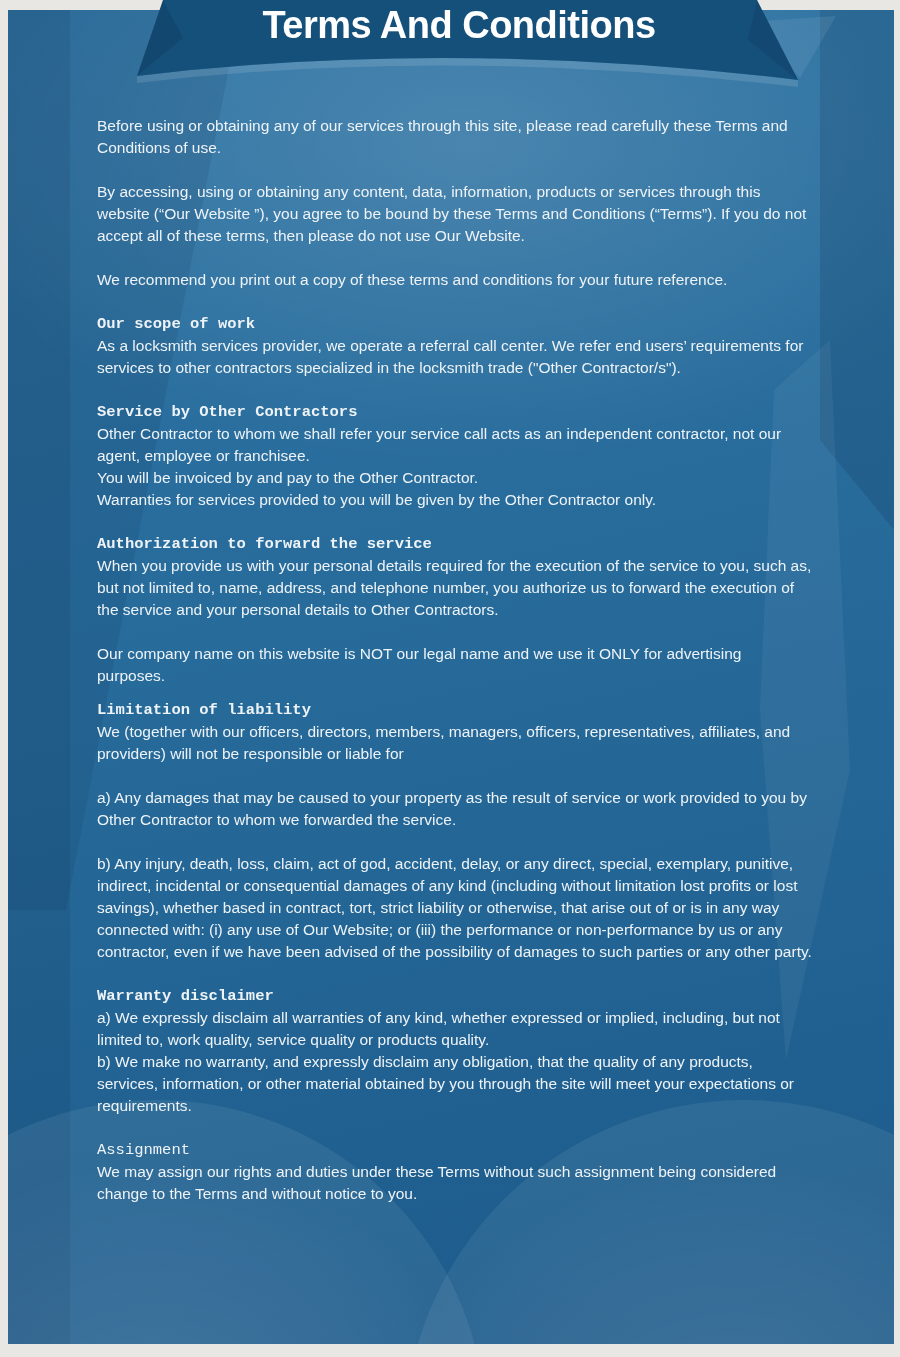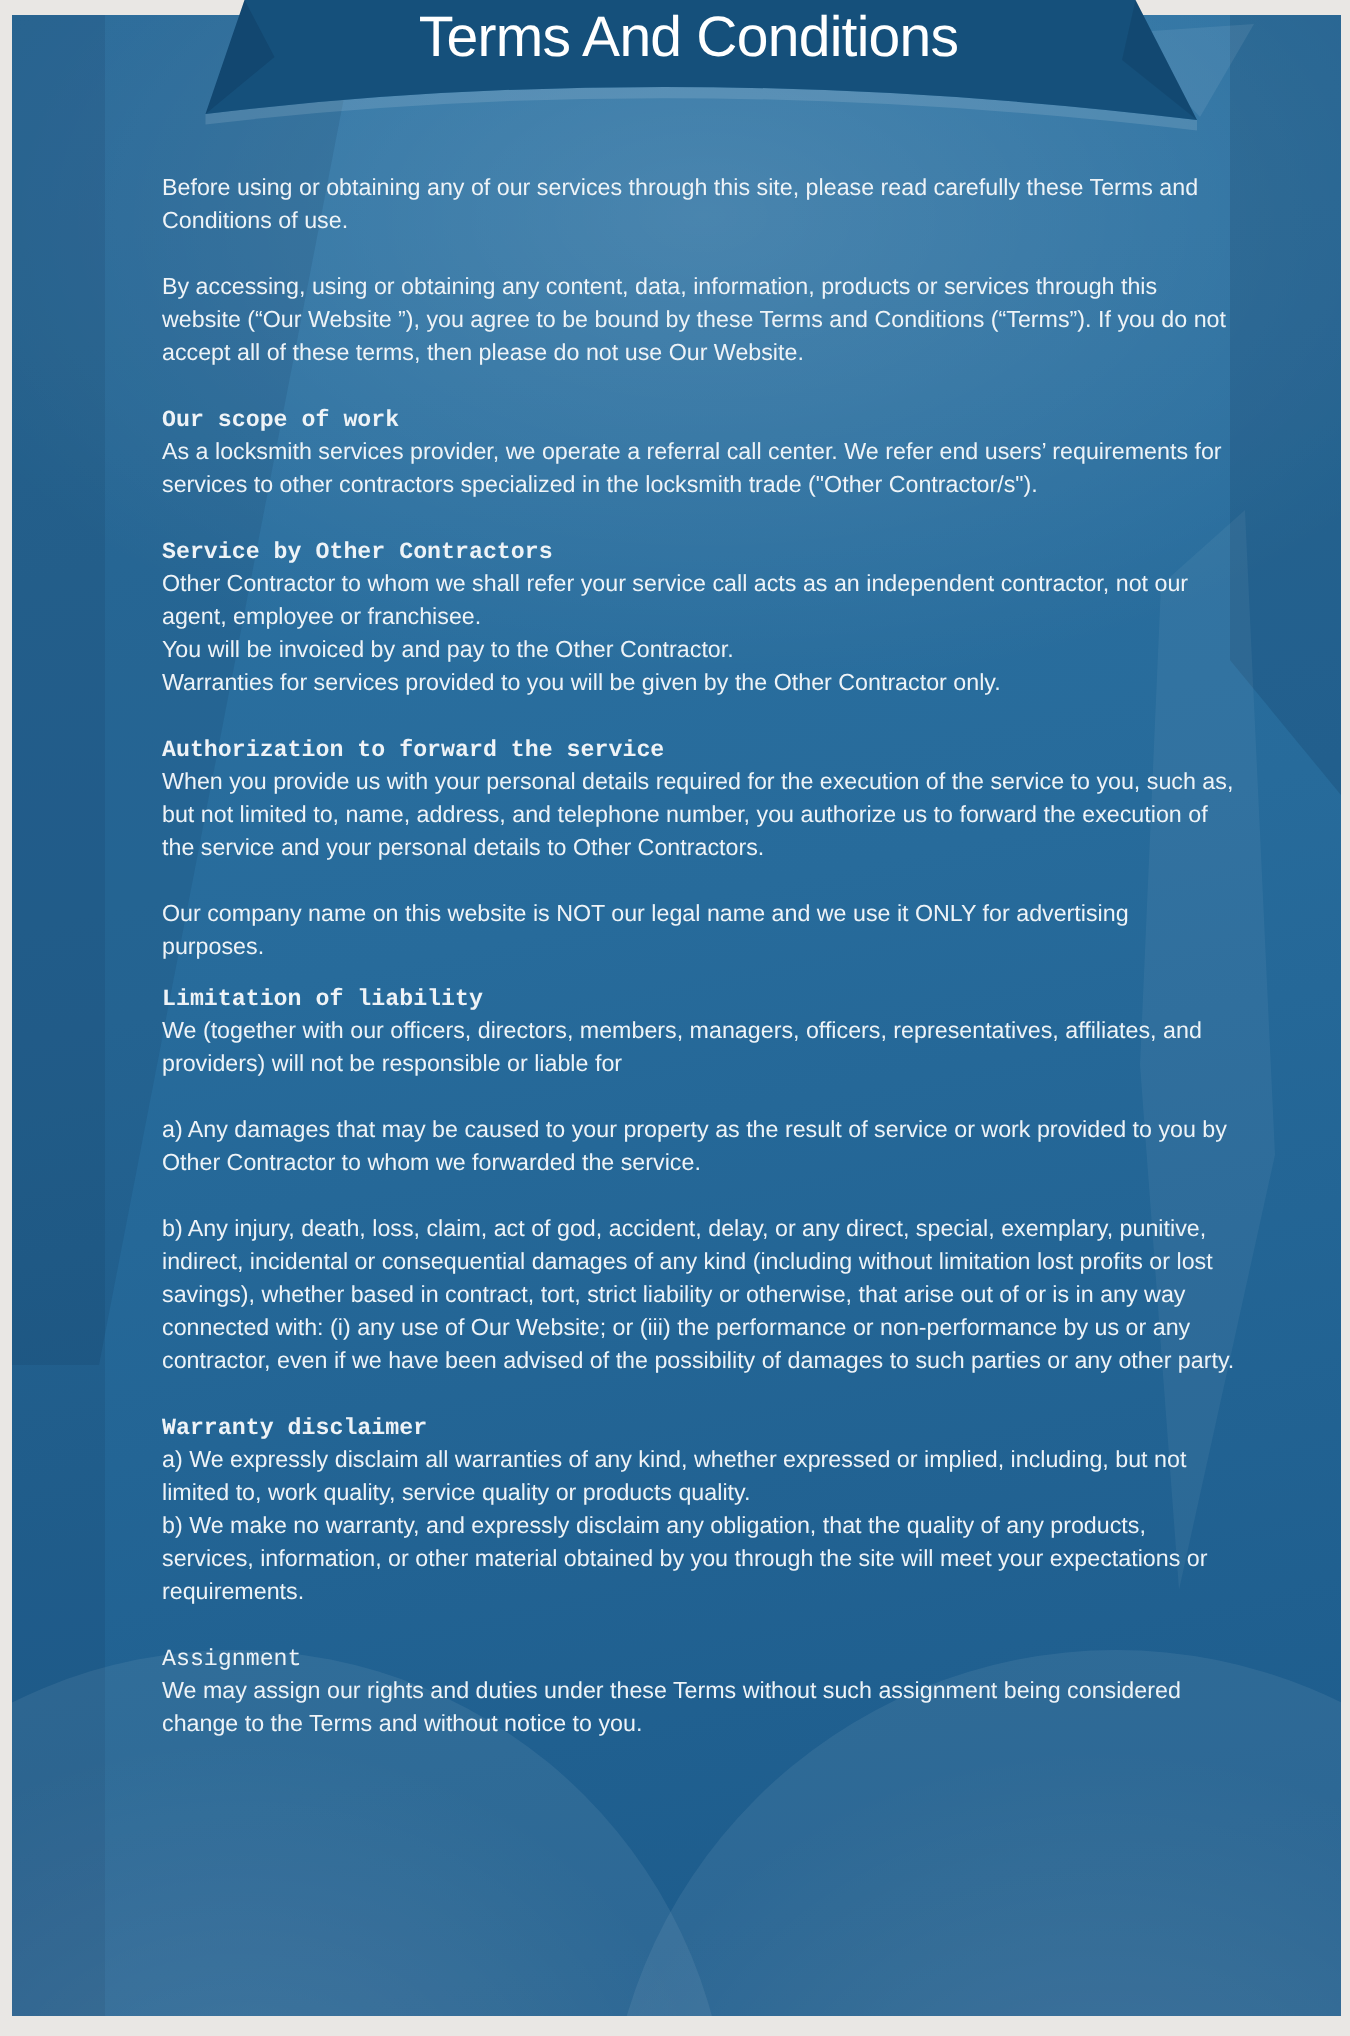--- a/index.html
+++ b/index.html
@@ -12,36 +12,36 @@
   .page{
     position:absolute;left:8px;top:10px;right:6px;bottom:13px;
     background:
       radial-gradient(900px 520px at 52% 10%, rgba(255,255,255,0.14), rgba(255,255,255,0) 62%),
       radial-gradient(460px 400px at 17% 107%, rgba(255,255,255,0.10), rgba(255,255,255,0) 70%),
       radial-gradient(500px 430px at 82% 109%, rgba(255,255,255,0.10), rgba(255,255,255,0) 70%),
       linear-gradient(168deg, var(--bg_main,#2e74a4) 0%, #276b9b 45%, var(--bg_deep,#1c5a8a) 100%);
   }
   .bg-overlay{position:absolute;left:0;top:0;width:100%;height:100%;pointer-events:none;}
   .content{
-    position:absolute;left:100px;top:105px;width:716px;
+    position:absolute;left:89px;top:105px;width:716px;
     color:var(--text,#eef3f7);
     font-size:15.5px;line-height:22px;
   }
   .block{margin:22px 0 0 0;}
   .block:first-child{margin-top:0;}
   .block.tight{margin-top:12px;}
   .heading{font-size:15.5px;line-height:22px;font-weight:bold;margin:0;color:var(--text,#eef3f7);font-family:Liberation Mono, monospace;}
   .heading.regular{font-weight:normal;}
   .para{margin:0;}
   .ribbon-svg{position:absolute;left:0;top:0;width:900px;height:92px;}
   .title{
     position:absolute;left:0;top:1px;width:900px;
     margin:0;padding-left:18px;box-sizing:border-box;
     text-align:center;
-    font-size:38px;line-height:48px;font-weight:normal;letter-spacing:-0.5px;
+    font-size:38px;line-height:48px;font-weight:bold;letter-spacing:-0.5px;
     color:var(--title,#ffffff);
   }
 </style>
 </head>
 <body style="background: rgb(233, 231, 228);">
 
 <div class="page">
   <svg class="bg-overlay" viewBox="0 0 886 1334" preserveAspectRatio="none">
     <path d="M0,0 L62,0 L62,1334 L0,1334 Z" fill="rgba(5,25,55,0.10)"></path>
     <path d="M0,0 L232,0 L58,900 L0,900 Z" fill="rgba(5,25,55,0.10)"></path>
@@ -50,20 +50,23 @@
     <path d="M766,380 L822,330 L842,760 L778,1050 L752,700 Z" fill="rgba(255,255,255,0.05)"></path>
     <circle cx="148" cy="1420" r="330" fill="rgba(255,255,255,0.07)"></circle>
     <circle cx="736" cy="1430" r="340" fill="rgba(255,255,255,0.07)"></circle>
   </svg>
   <div class="content">
       <section class="block">
         <p class="para">Before using or obtaining any of our services through this site, please read carefully these Terms and Conditions of use.</p>
       </section>
       <section class="block">
         <p class="para">By accessing, using or obtaining any content, data, information, products or services through this website (“Our Website ”), you agree to be bound by these Terms and Conditions (“Terms”). If you do not accept all of these terms, then please do not use Our Website.</p>
+      </section>
+      <section class="block">
+        <p class="para">We recommend you print out a copy of these terms and conditions for your future reference.</p>
       </section>
       <section class="block">
         <h2 class="heading">Our scope of work</h2>
         <p class="para">As a locksmith services provider, we operate a referral call center. We refer end users’ requirements for services to other contractors specialized in the locksmith trade ("Other Contractor/s").</p>
       </section>
       <section class="block">
         <h2 class="heading">Service by Other Contractors</h2>
         <p class="para">Other Contractor to whom we shall refer your service call acts as an independent contractor, not our agent, employee or franchisee.</p>
         <p class="para">You will be invoiced by and pay to the Other Contractor.</p>
         <p class="para">Warranties for services provided to you will be given by the Other Contractor only.</p>

